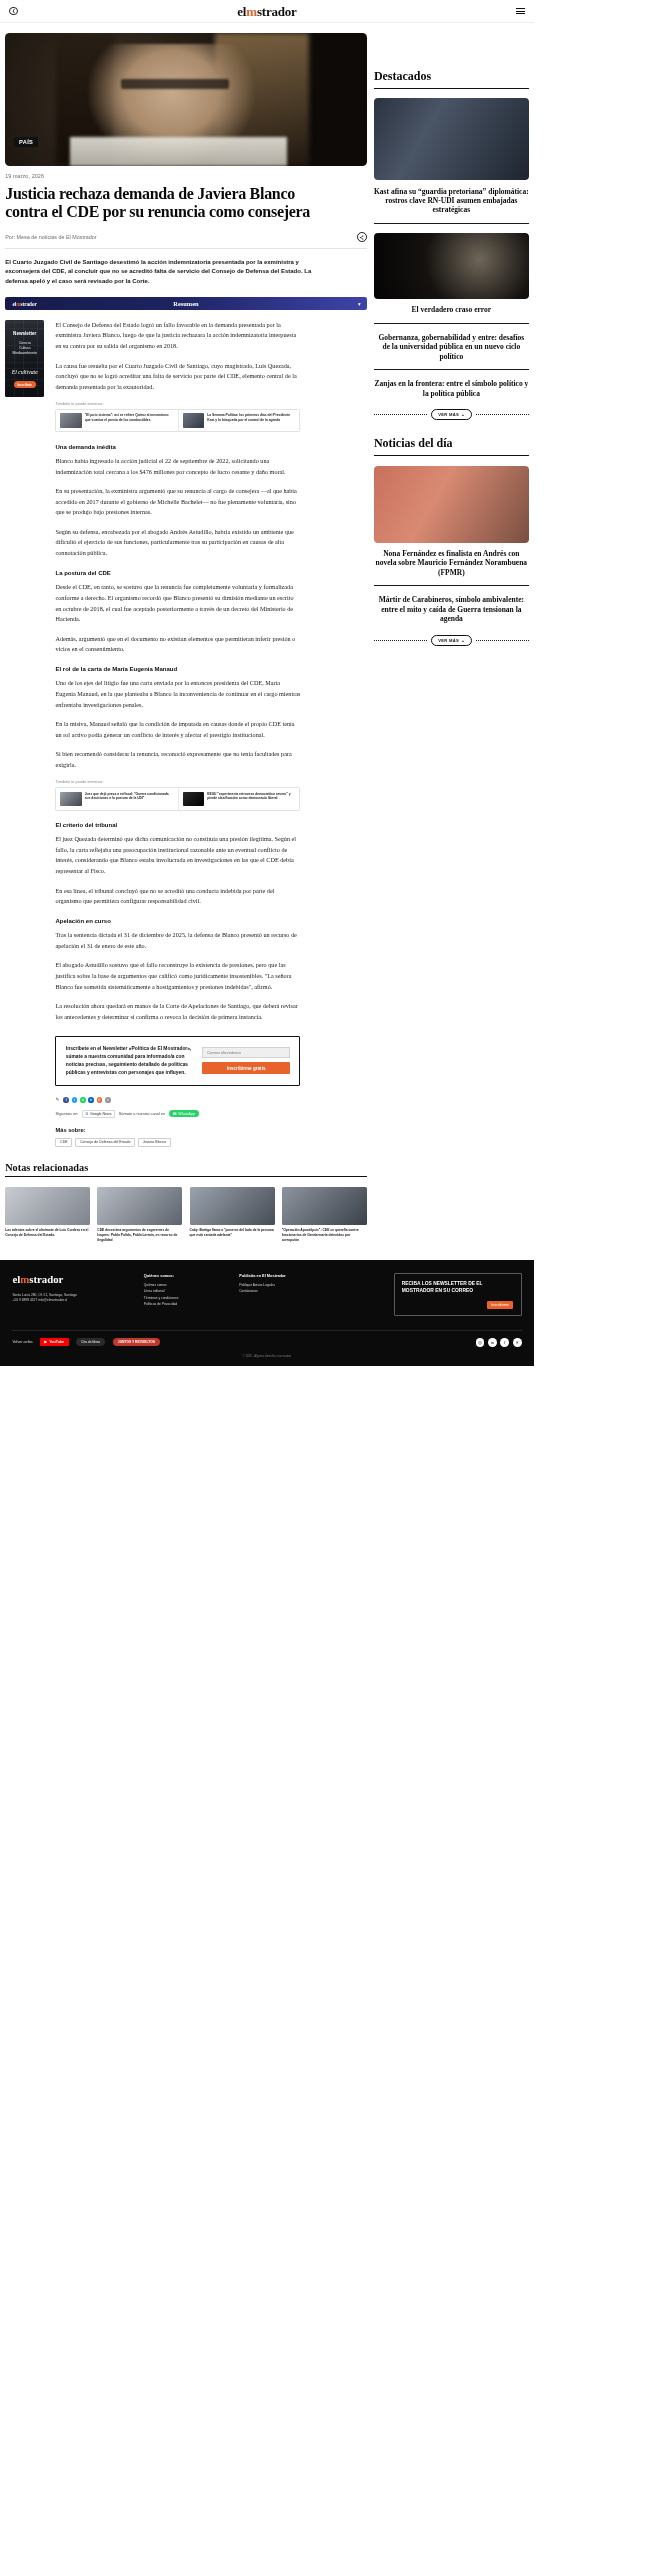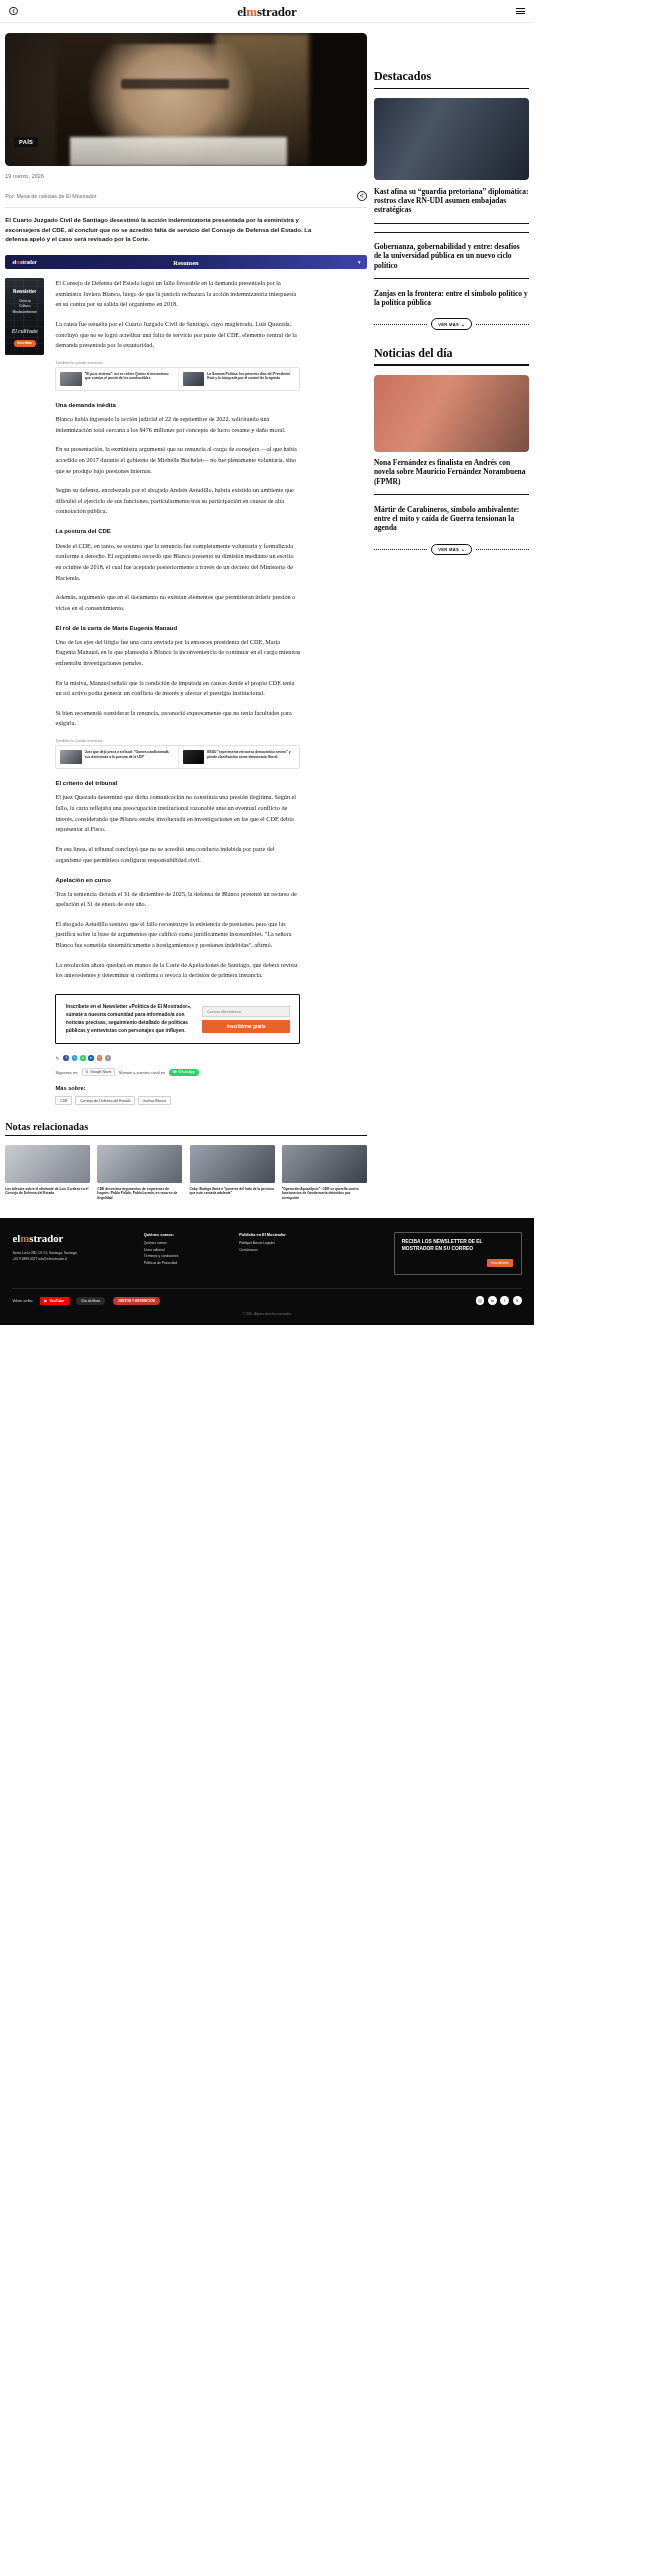--- a/index.html
+++ b/index.html
@@ -233,21 +233,21 @@
   .nota-t { font-size: 3.3px; line-height: 1.45; font-weight: 700; margin-top: 3.6px; color: #151515; }
 
   
   .side-h {
     font-family: "Liberation Serif", serif; font-size: 12px; font-weight: 700; color: #0a0a0a;
   }
   .side-rule { height: 1.5px; background: #111; margin-top: 3.6px; position: relative; }
   .side-rule::after {
     content:""; position:absolute; left: 52%; right:0; top: 0.5px; height: 0.5px; background: #111;
   }
-  .side-item { margin-top: 9.3px; }
+  .side-item { margin-top: 9.3px; text-align: center; }
   .side-img { width: 100%; height: 82px; border-radius: 4.1px; }
   .side-t {
     font-family: "Liberation Serif", serif; font-size: 7.5px; line-height: 1.24;
     font-weight: 700; margin-top: 6.2px; color: #0a0a0a;
   }
   .side-sep { border-top: 0.5px solid #1a1a1a; margin-top: 8.2px; }
   .vermas-row {
     display:flex; align-items:center; justify-content:center; gap: 4.1px; margin-top: 11.3px;
   }
   .dots { flex:1; border-top: 1px dotted #222; height:0; }
@@ -322,20 +322,21 @@
       <div class="hero">
         <div class="hair-l"></div>
         <div class="hair-r"></div>
         <div class="face"></div>
         <div class="glasses"></div>
         <div class="shirt"></div>
         <div class="badge-pais">PAÍS</div>
       </div>
 
       <div class="art-date">19 marzo, 2026</div>
+      <h1 class="art-title">Justicia rechaza demanda de Javiera Blanco contra el CDE por su renuncia como consejera</h1>
 
       <div class="byline-row">
         <div class="byline">Por: Mesa de noticias de El Mostrador</div>
         <div class="share-circle">
           <svg viewBox="0 0 24 24" fill="none" stroke="#111" stroke-width="2.4" stroke-linecap="round">
             <circle cx="18" cy="5" r="2.6" fill="#111" stroke="none"></circle>
             <circle cx="6" cy="12" r="2.6" fill="#111" stroke="none"></circle>
             <circle cx="18" cy="19" r="2.6" fill="#111" stroke="none"></circle>
             <line x1="8.2" y1="10.8" x2="15.8" y2="6.4"></line>
             <line x1="8.2" y1="13.2" x2="15.8" y2="17.6"></line>
@@ -487,20 +488,24 @@
       <div>
         <div class="side-h">Destacados</div>
         <div class="side-rule"></div>
 
         <div class="side-item">
           <div class="side-img" style="background:linear-gradient(120deg,#2b3340 0%,#4a5566 35%,#1e2530 100%)"></div>
           <div class="side-t">Kast afina su “guardia pretoriana” diplomática: rostros clave RN-UDI asumen embajadas estratégicas</div>
         </div>
         <div class="side-sep"></div>
 
+        <div class="side-item">
+          <div class="side-img" style="height:66px;background:radial-gradient(circle at 68% 40%, #6f6658 0%, #151210 48%, #050404 100%)"></div>
+          <div class="side-t">El verdadero craso error</div>
+        </div>
         <div class="side-sep"></div>
 
         <div class="side-item">
           <div class="side-t" style="margin-top:0">Gobernanza, gobernabilidad y entre: desafíos de la universidad pública en un nuevo ciclo político</div>
         </div>
         <div class="side-sep"></div>
 
         <div class="side-item">
           <div class="side-t" style="margin-top:4px">Zanjas en la frontera: entre el símbolo político y la política pública</div>
         </div>

